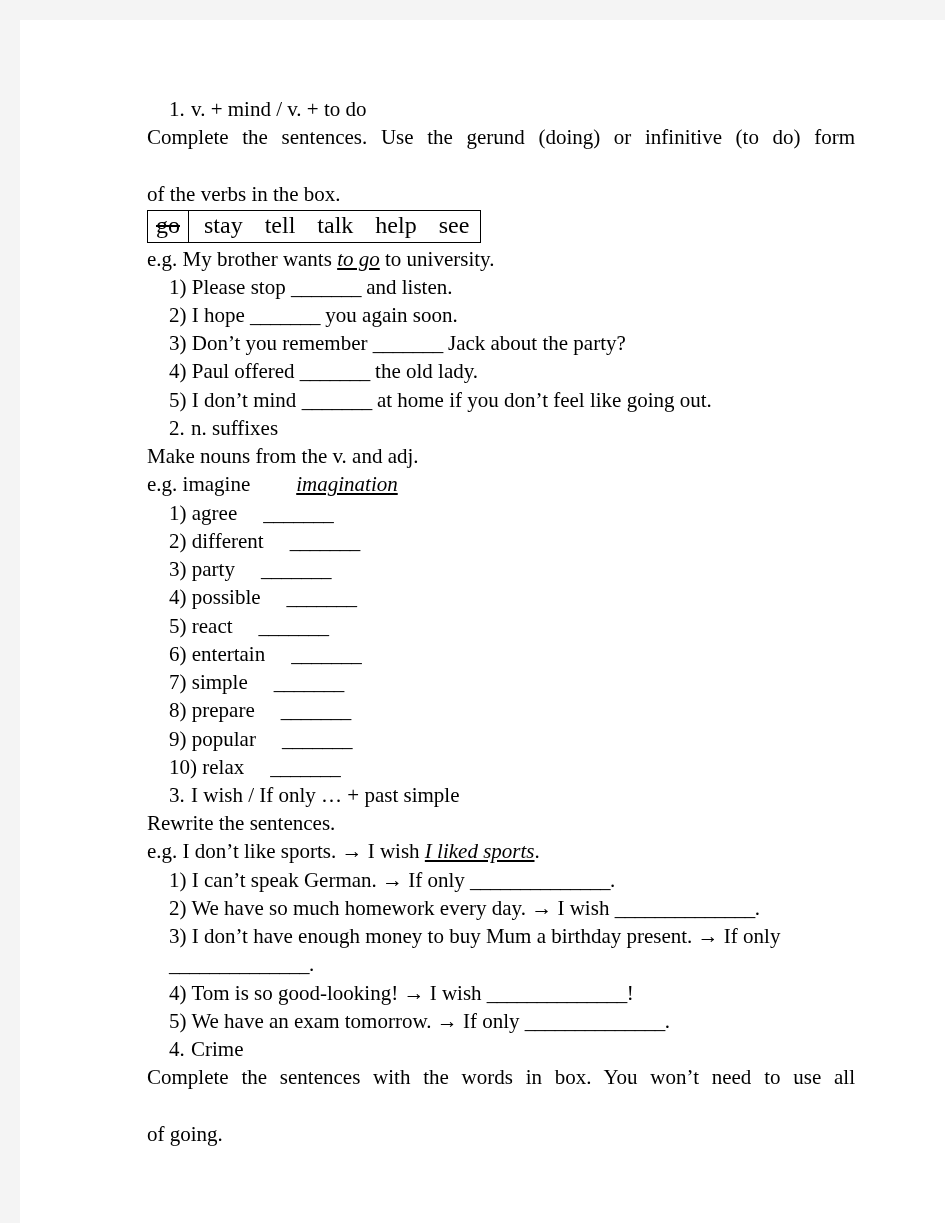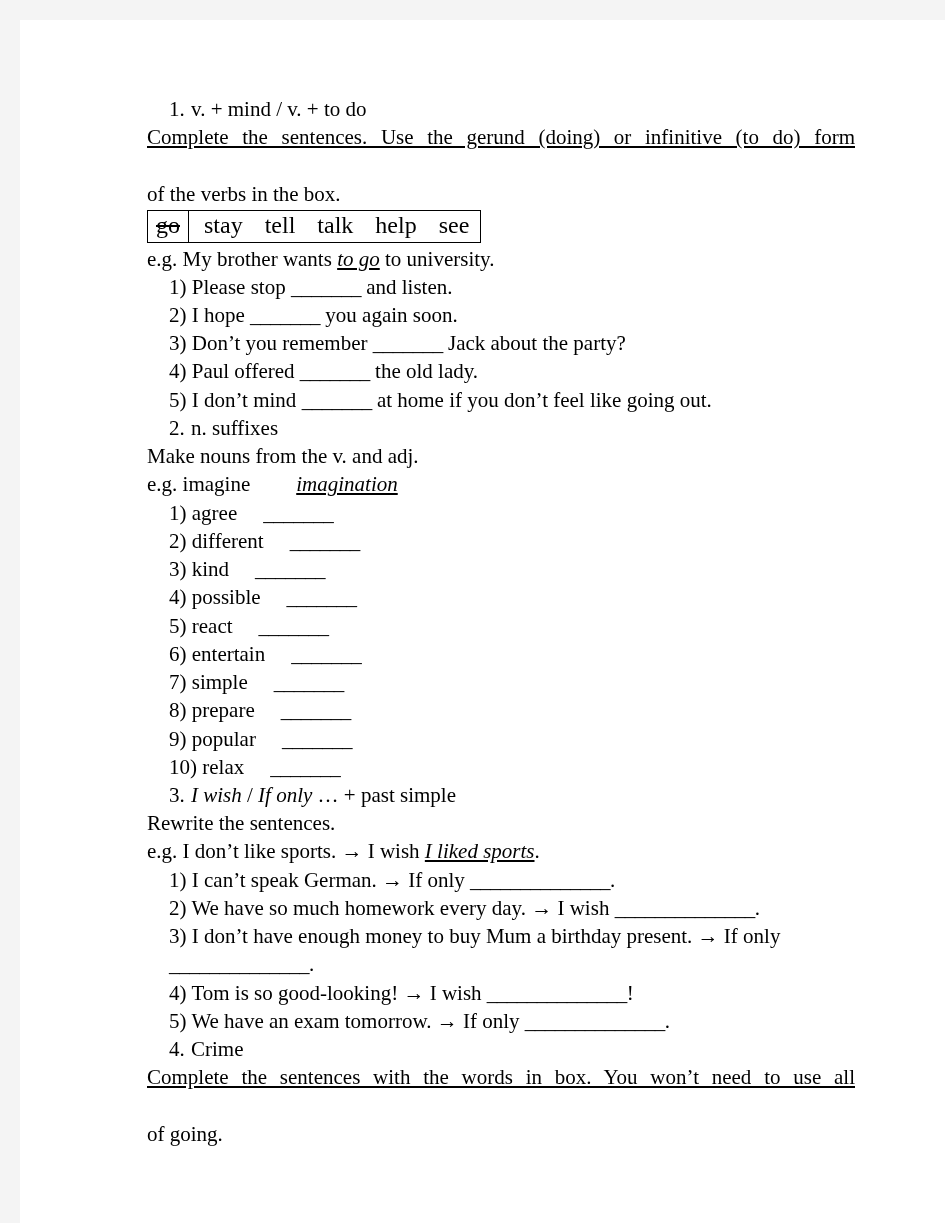--- a/index.html
+++ b/index.html
@@ -36,21 +36,20 @@
     white-space: nowrap;
   }
   .sec-head .num {
     display: inline-block;
     min-width: 22px;
   }
   .instr {
     margin: 0;
     text-align: justify;
     text-justify: inter-word;
-    text-decoration: underline;
   }
   .instr::after {
     content: "";
     display: inline-block;
     width: 100%;
   }
   .instr-last {
     margin: 0;
     text-align: left;
   }
@@ -86,21 +85,20 @@
   .blank {
     text-decoration: none;
     letter-spacing: -0.5px;
   }
   .ul-italic {
     font-style: italic;
     text-decoration: underline;
     text-underline-offset: 2px;
   }
   .italic {
-    font-style: italic;
   }
   .wordbox {
     border-collapse: collapse;
     margin: 2px 0 2px 0;
     font-size: 24px;
     table-layout: fixed;
   }
   .wordbox td {
     border: 1.3px solid #000;
     padding: 1px 0 2px 4px;
@@ -158,21 +156,21 @@
       <li><span class="mk">5)</span> <span>I don’t mind </span><span class="blank">_______</span><span> at home if you don’t feel like going out.</span></li>
     </ul>
 
     <div class="sec-head"><span class="num">2.</span><span>n. suffixes</span></div>
     <div class="instr-last">Make nouns from the v. and adj.</div>
     <div class="eg"><span>e.g. imagine</span><span class="gap-lg"></span><span class="ul-italic">imagination</span></div>
 
     <ul class="items">
       <li><span class="mk">1)</span> <span>agree</span><span class="gap-md"></span><span class="blank">_______</span></li>
       <li><span class="mk">2)</span> <span>different</span><span class="gap-md"></span><span class="blank">_______</span></li>
-      <li><span class="mk">3)</span> <span>kind</span><span class="gap-md"></span><span class="blank">_______</span></li>
+      <li><span class="mk">3)</span> <span>party</span><span class="gap-md"></span><span class="blank">_______</span></li>
       <li><span class="mk">4)</span> <span>possible</span><span class="gap-md"></span><span class="blank">_______</span></li>
       <li><span class="mk">5)</span> <span>react</span><span class="gap-md"></span><span class="blank">_______</span></li>
       <li><span class="mk">6)</span> <span>entertain</span><span class="gap-md"></span><span class="blank">_______</span></li>
       <li><span class="mk">7)</span> <span>simple</span><span class="gap-md"></span><span class="blank">_______</span></li>
       <li><span class="mk">8)</span> <span>prepare</span><span class="gap-md"></span><span class="blank">_______</span></li>
       <li><span class="mk">9)</span> <span>popular</span><span class="gap-md"></span><span class="blank">_______</span></li>
       <li><span class="mk">10)</span> <span>relax</span><span class="gap-md"></span><span class="blank">_______</span></li>
     </ul>
 
     <div class="sec-head"><span class="num">3.</span><span class="italic">I wish</span><span> / </span><span class="italic">If only</span><span> … + past simple</span></div>

